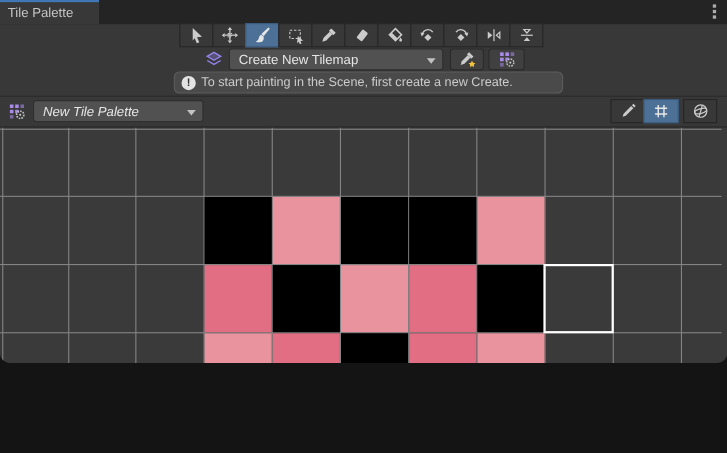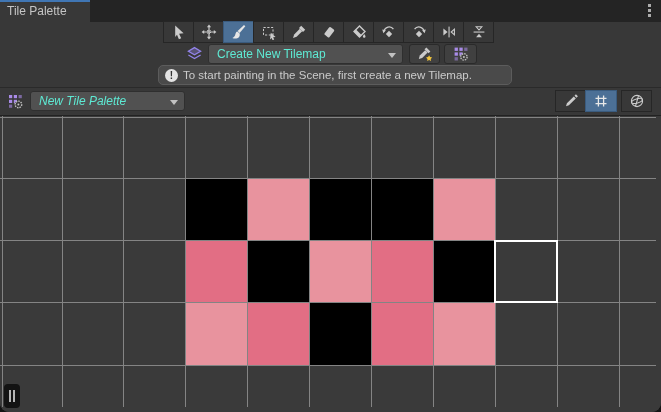--- a/index.html
+++ b/index.html
@@ -1,37 +1,37 @@
 <!DOCTYPE html>
 <html><head>
 <meta charset="utf-8">
 <style>
   html,body{margin:0;padding:0;background:#141414;}
   *{box-sizing:border-box;}
-  .window{position:relative;width:661px;height:412px;background:#383838;overflow:hidden;
+  .window{position:relative;width:661px;height:330px;background:#383838;overflow:hidden;
     border-radius:0 0 9px 9px;font-family:"Liberation Sans","DejaVu Sans",sans-serif;color:#C8C8C8;}
   
   .titlebar{position:absolute;left:0;top:0;width:661px;height:22px;background:#242424;}
   .tab{position:absolute;left:0;top:0;width:90px;height:22px;background:#383838;
     border-top:2px solid #4076B4;font-size:12px;color:#C5C5C5;line-height:19px;padding-left:7px;}
   .kebab{position:absolute;right:7px;top:4px;width:10px;height:14px;display:flex;flex-direction:column;
     align-items:center;gap:2px;cursor:pointer;}
   .kebab i{width:3px;height:3px;background:#ACACAC;display:block;}
   
   .tool-strip{position:absolute;left:163px;top:21px;height:22px;display:flex;}
   .tool-btn{width:31px;height:22px;background:#383838;border:1px solid #262626;margin-left:-1px;
     display:flex;align-items:center;justify-content:center;}
   .tool-btn:first-child{margin-left:0;}
   .tool-btn.selected{background:#4C7096;border-color:#3A5B7E;}
   .tool-btn svg{width:16px;height:16px;display:block;}
   
   .icon16{position:absolute;width:17px;height:17px;}
   .icon16 svg{width:17px;height:17px;display:block;}
   .dropdown{position:absolute;height:20px;background:#515151;border:1px solid #2F2F2F;border-radius:3px;
-    font-size:12px;color:#5eead4;line-height:18px;padding:0 18px 0 8px;cursor:pointer;
+    font-size:12px;color:#e5e5e5;line-height:18px;padding:0 18px 0 8px;cursor:pointer;
     white-space:nowrap;overflow:hidden;}
   .caret{position:absolute;right:6px;top:8px;width:0;height:0;
     border-left:4px solid transparent;border-right:4px solid transparent;border-top:5px solid #C2C2C2;}
   .mini-btn{position:absolute;height:20px;background:#404040;border:1px solid #2A2A2A;border-radius:3px;
     display:flex;align-items:center;justify-content:center;cursor:pointer;}
   .mini-btn svg{width:16px;height:16px;display:block;}
   
   .info-pill{position:absolute;left:158px;top:65px;width:354px;height:20px;background:#4A4A4A;
     border:1px solid #5C5C5C;border-radius:5px;display:flex;align-items:center;gap:5px;
     padding:0 6px;font-size:11.5px;color:#CBCBCB;white-space:nowrap;}
@@ -189,21 +189,21 @@
           <rect x="6.4" y="6.4" width="3.3" height="3.3"></rect>
           <rect x="1.6" y="11.2" width="3.3" height="3.3" fill-opacity="0.55"></rect>
         </g>
         <circle cx="10.9" cy="10.9" r="3.2" fill="#404040" stroke="#C4C4C4" stroke-width="1.3" stroke-dasharray="1.5 1"></circle>
         <circle cx="10.9" cy="10.9" r="1" fill="#C4C4C4"></circle>
       </svg>
     </div>
 
   <div class="info-pill">
     <span class="info-icon">!</span>
-    <span>To start painting in the Scene, first create a new Tilemap.</span>
+    <span>To start painting in the Scene, first create a new Create.</span>
   </div>
 
   <div class="palette-bar">
     <span class="icon16" style="left:7px;top:5px;">
         <svg viewBox="0 0 17 17">
           <g fill="#A98BE8">
             <rect x="2" y="2" width="3.2" height="3.2"></rect>
             <rect x="6.8" y="2" width="3.2" height="3.2"></rect>
             <rect x="11.6" y="2" width="3.2" height="3.2" fill-opacity="0.6"></rect>
             <rect x="2" y="6.8" width="3.2" height="3.2"></rect>

